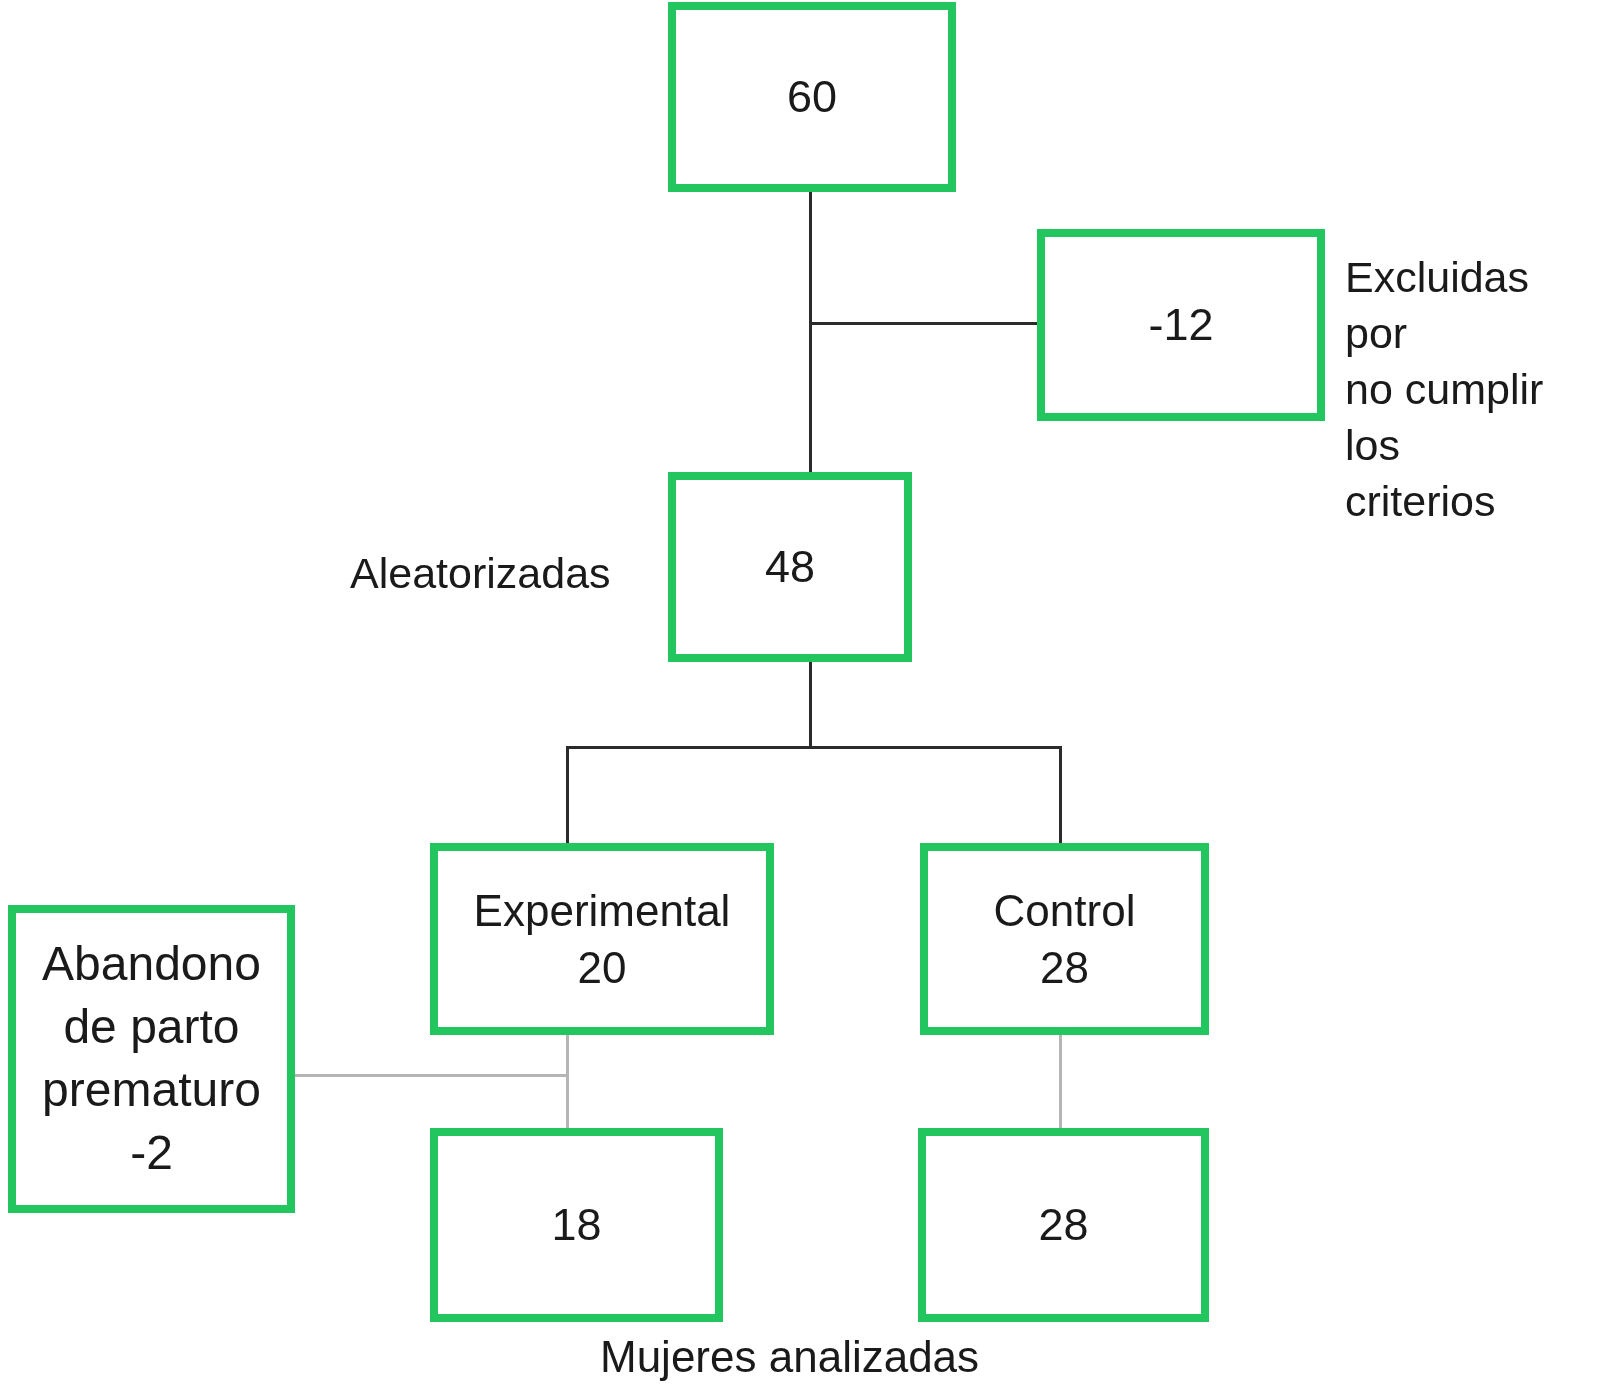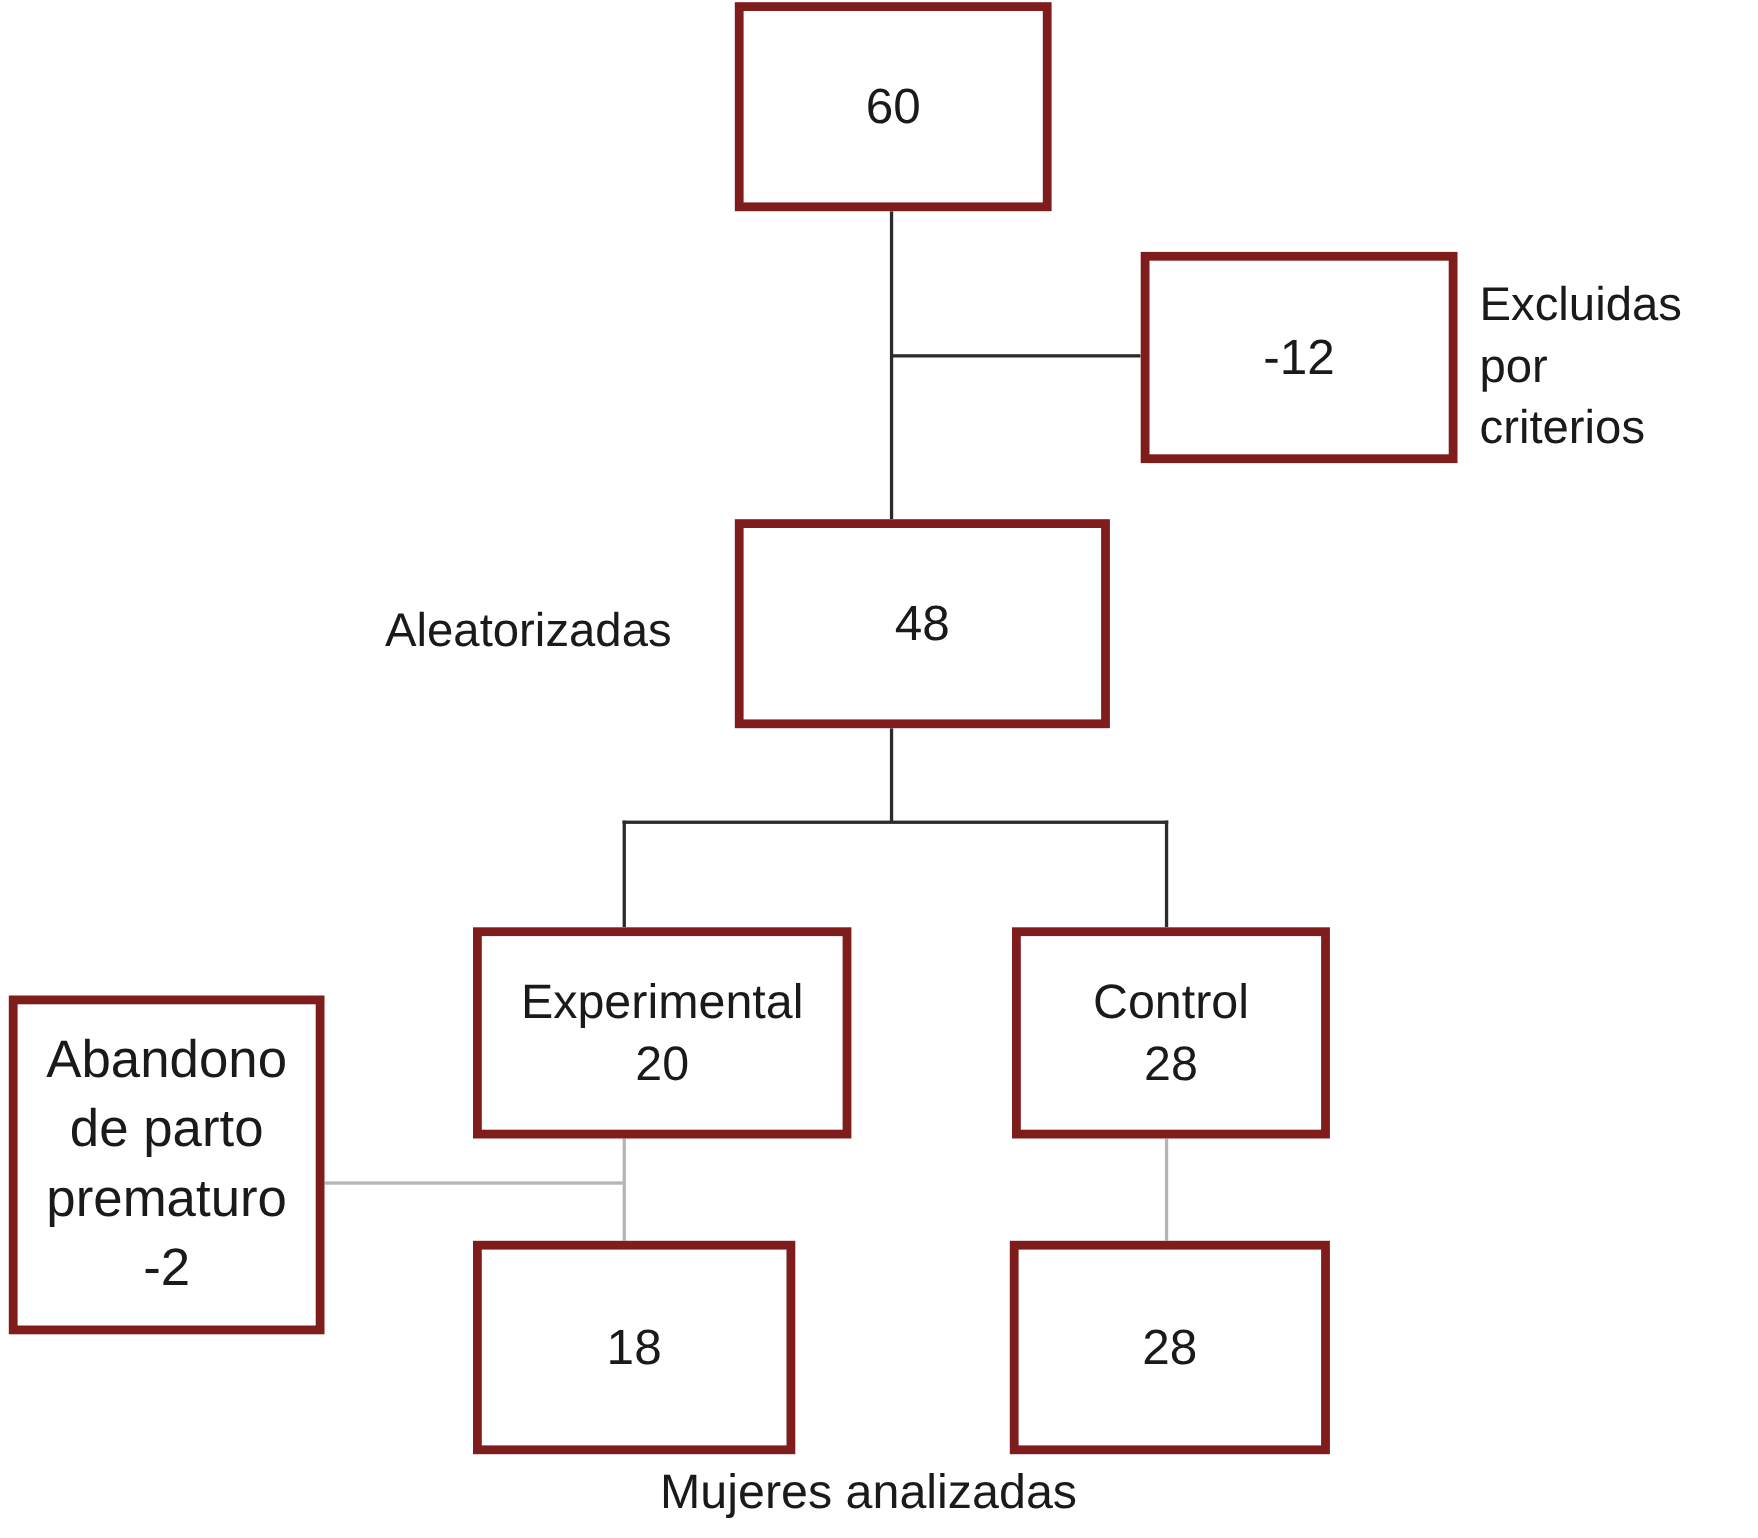--- a/index.html
+++ b/index.html
@@ -8,21 +8,21 @@
     width: 1598px;
     height: 1398px;
     background: #ffffff;
     font-family: "Liberation Sans", sans-serif;
     color: #1a1a1a;
     overflow: hidden;
   }
   .node {
     position: absolute;
     box-sizing: border-box;
-    border: 8px solid #7f1d1d;
+    border: 8px solid #22c55e;
     background: #ffffff;
     display: flex;
     flex-direction: column;
     align-items: center;
     justify-content: center;
     text-align: center;
   }
   .node .num { font-size: 45px; line-height: 1.25; }
   .node .lbl { font-size: 44px; line-height: 1.3; }
   .node .dline { font-size: 48px; line-height: 1.31; display: block; }
@@ -53,21 +53,21 @@
   <div class="line gray" style="left:295px; top:1074px; width:273px; height:3px;"></div>
 
   <div class="node" style="left:668px; top:2px; width:288px; height:190px;">
     <span class="num">60</span>
   </div>
 
   <div class="node" style="left:1037px; top:229px; width:288px; height:192px;">
     <span class="num">-12</span>
   </div>
 
-  <div class="node" style="left:668px; top:472px; width:341px; height:190px;">
+  <div class="node" style="left:668px; top:472px; width:244px; height:190px;">
     <span class="num">48</span>
   </div>
 
   <div class="node" style="left:430px; top:843px; width:344px; height:192px;">
     <span class="lbl">Experimental</span>
     <span class="lbl">20</span>
   </div>
 
   <div class="node" style="left:920px; top:843px; width:289px; height:192px;">
     <span class="lbl">Control</span>
@@ -85,20 +85,21 @@
     <span class="num">18</span>
   </div>
 
   <div class="node" style="left:918px; top:1128px; width:291px; height:194px;">
     <span class="num">28</span>
   </div>
 
 
   <div class="flabel" style="left:1345px; top:250px; width:253px;">
     <span>Excluidas por</span>
+    <span>no cumplir los</span>
     <span>criterios</span>
   </div>
 
   <div class="flabel" style="left:350px; top:546px; width:280px;">
     <span>Aleatorizadas</span>
   </div>
 
   <div class="flabel center" style="left:600px; top:1328px; width:432px; font-size:44px;">
     <span>Mujeres analizadas</span>
   </div>

